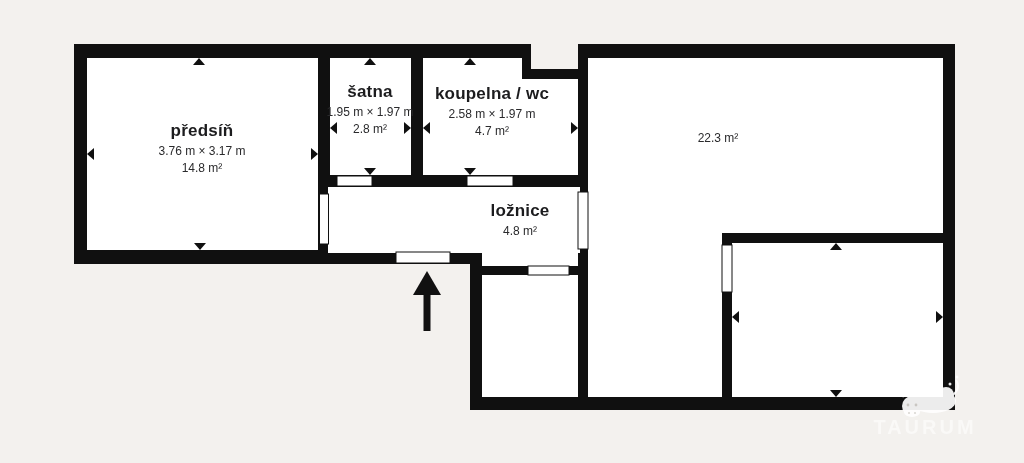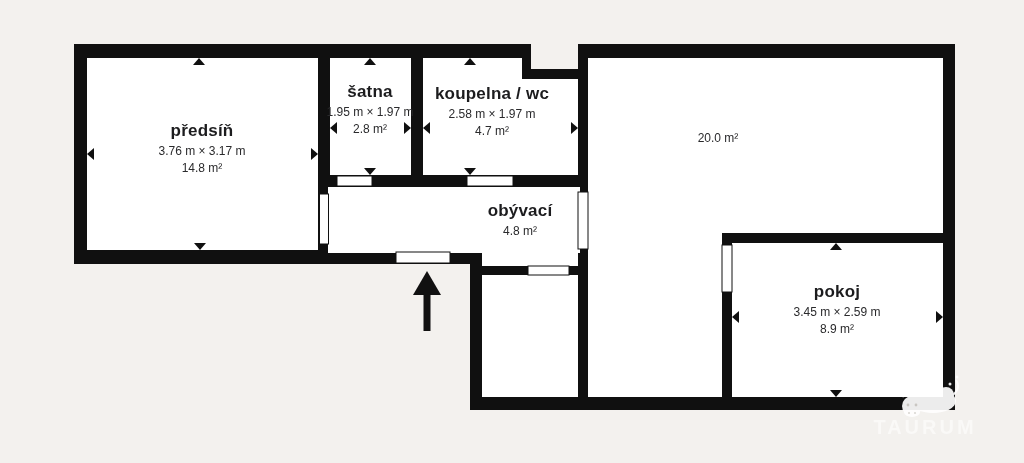--- a/index.html
+++ b/index.html
@@ -114,30 +114,25 @@
     <span class="area">2.8 m²</span>
   </div>
 
   <div class="room-label" style="left:492px; top:111px">
     <span class="name">koupelna / wc</span>
     <span class="dims">2.58 m × 1.97 m</span>
     <span class="area">4.7 m²</span>
   </div>
 
   <div class="room-label" style="left:718px; top:136px">
-    <span class="area">20.0 m²</span>
+    <span class="area">22.3 m²</span>
   </div>
 
   <div class="room-label" style="left:520px; top:219px">
-    <span class="name">obývací</span>
+    <span class="name">ložnice</span>
     <span class="area">4.8 m²</span>
   </div>
 
 
-  <div class="room-label" style="left:837px; top:309px">
-    <span class="name">pokoj</span>
-    <span class="dims">3.45 m × 2.59 m</span>
-    <span class="area">8.9 m²</span>
-  </div>
 
   <div class="watermark-text">TAURUM</div>
 
 </div>
 
 </body></html>

